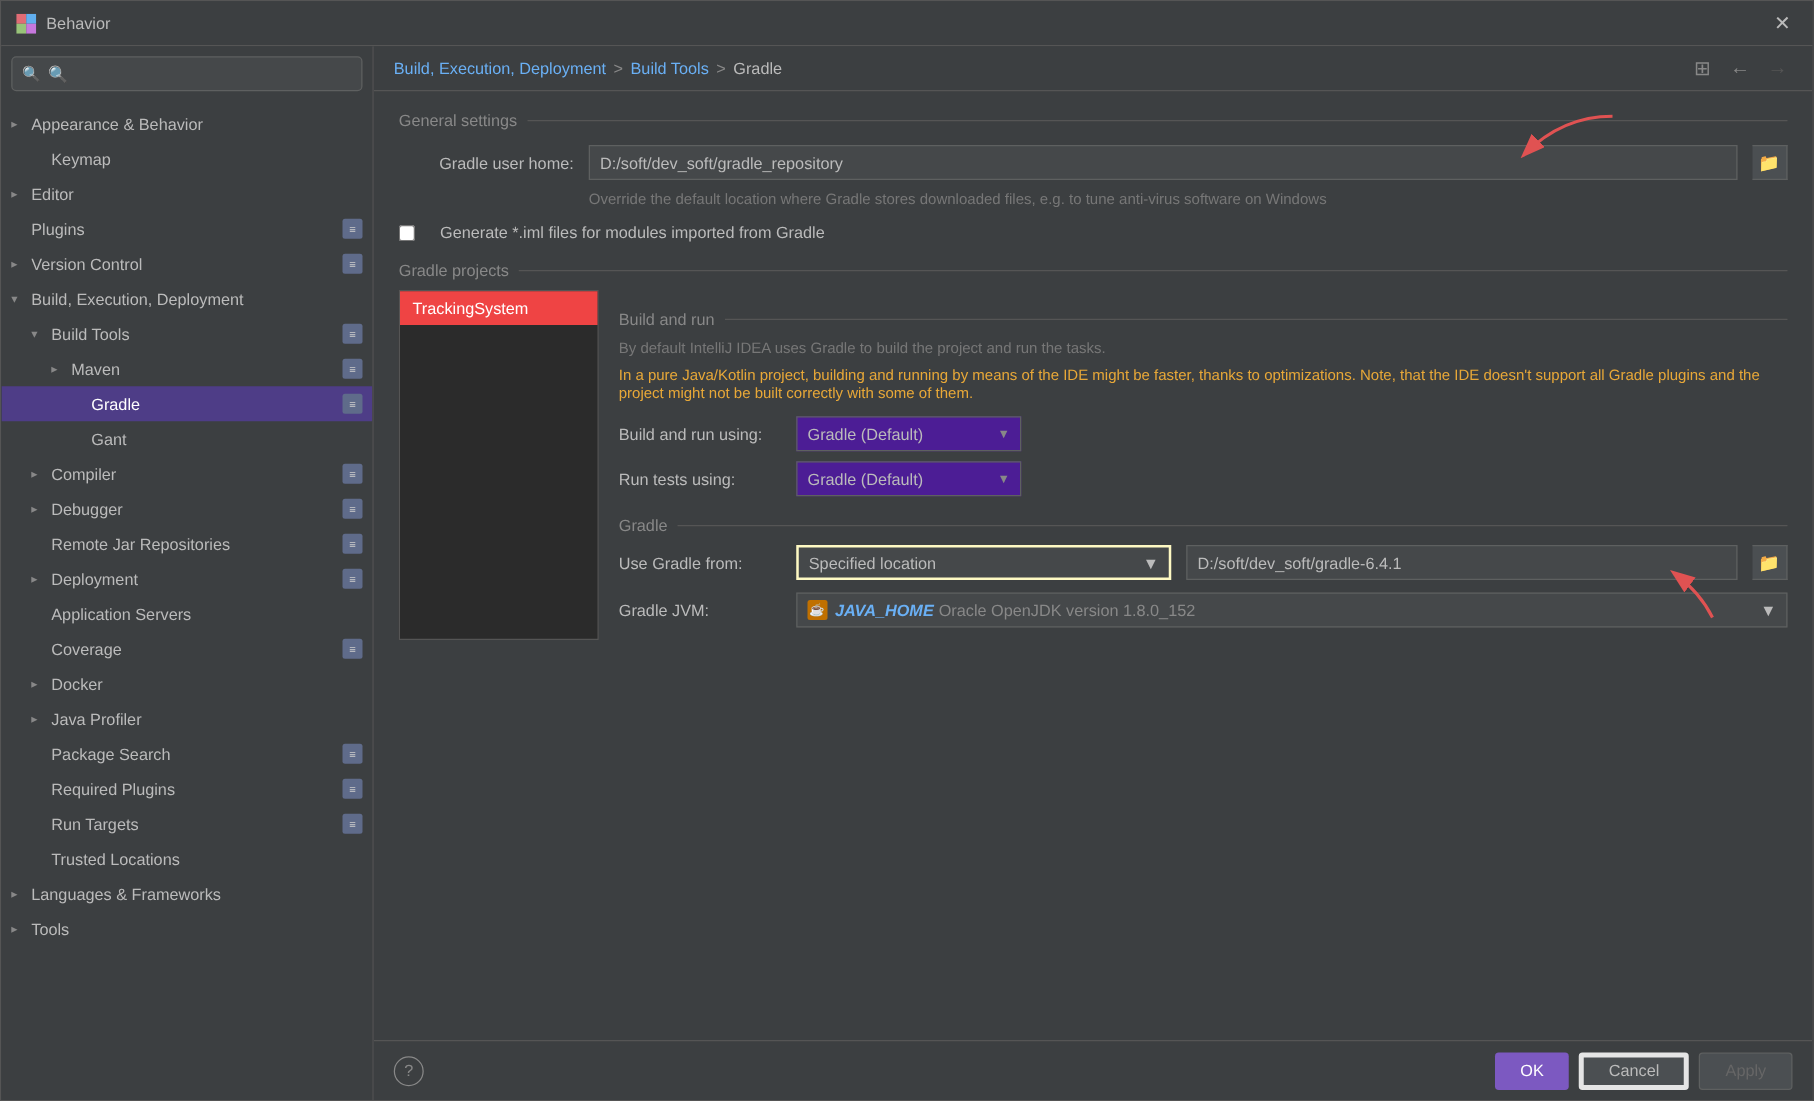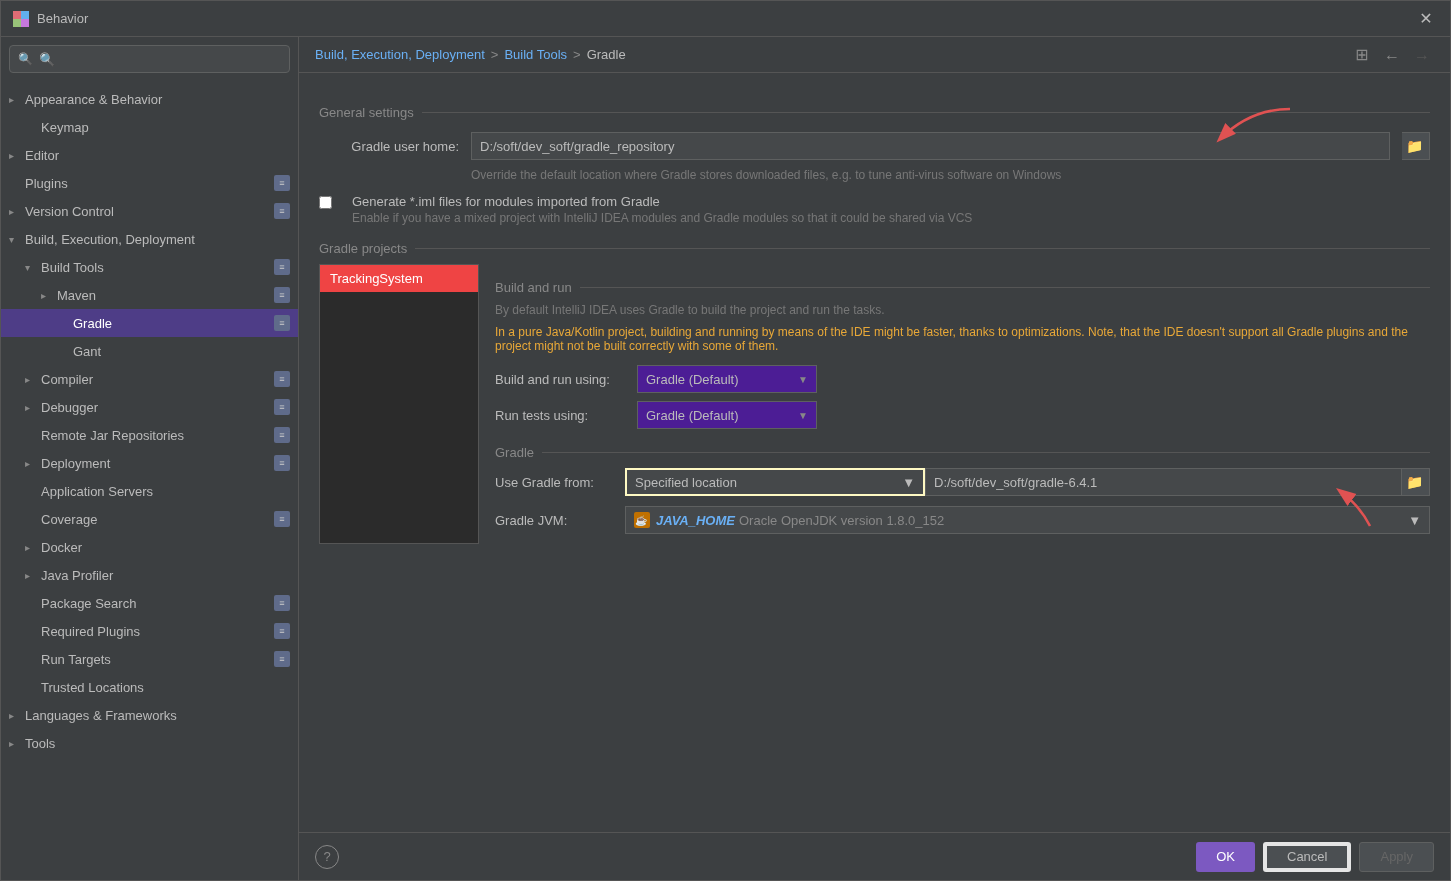--- a/index.html
+++ b/index.html
@@ -159,21 +159,20 @@
       overflow-y: auto;
       padding: 16px 20px;
     }
     .section-header {
       font-size: 13px;
       color: #888;
       margin-bottom: 12px;
       display: flex;
       align-items: center;
       gap: 8px;
-      margin-top: 16px;
     }
     .section-header::after {
       content: '';
       flex: 1;
       height: 1px;
       background: #555;
     }
     .form-row {
       display: flex;
       align-items: center;
@@ -286,20 +285,21 @@
       display: flex;
       align-items: center;
       justify-content: space-between;
       cursor: pointer;
       min-width: 180px;
     }
     .select-dropdown .arrow-down { color: #888; font-size: 10px; }
     .gradle-row {
       display: flex;
       align-items: center;
+      gap: 12px;
       margin-bottom: 10px;
     }
     .gradle-label {
       color: #bbbbbb;
       font-size: 13px;
       min-width: 130px;
     }
     .location-select {
       height: 28px;
       background: #45484a;
@@ -568,21 +568,20 @@
             </defs>
             <path d="M100,5 Q60,5 30,35" stroke="#e05252" stroke-width="2.5" fill="none" marker-end="url(#ah1)"></path>
           </svg>
         </div>
         <div class="hint-text">Override the default location where Gradle stores downloaded files, e.g. to tune anti-virus software on Windows</div>
 
         <div class="checkbox-row">
           <input type="checkbox" id="iml-cb" style="">
           <div>
             <label class="checkbox-label" for="iml-cb">Generate *.iml files for modules imported from Gradle</label>
-            <div class="checkbox-hint">Enable if you have a mixed project with IntelliJ IDEA modules and Gradle modules so that it could be shared via VCS</div>
           </div>
         </div>
 
         <div class="subsection-header">Gradle projects</div>
 
         <div class="gradle-projects-section">
 
           <div class="project-list">
             <div class="project-item selected">TrackingSystem</div>
           </div>

